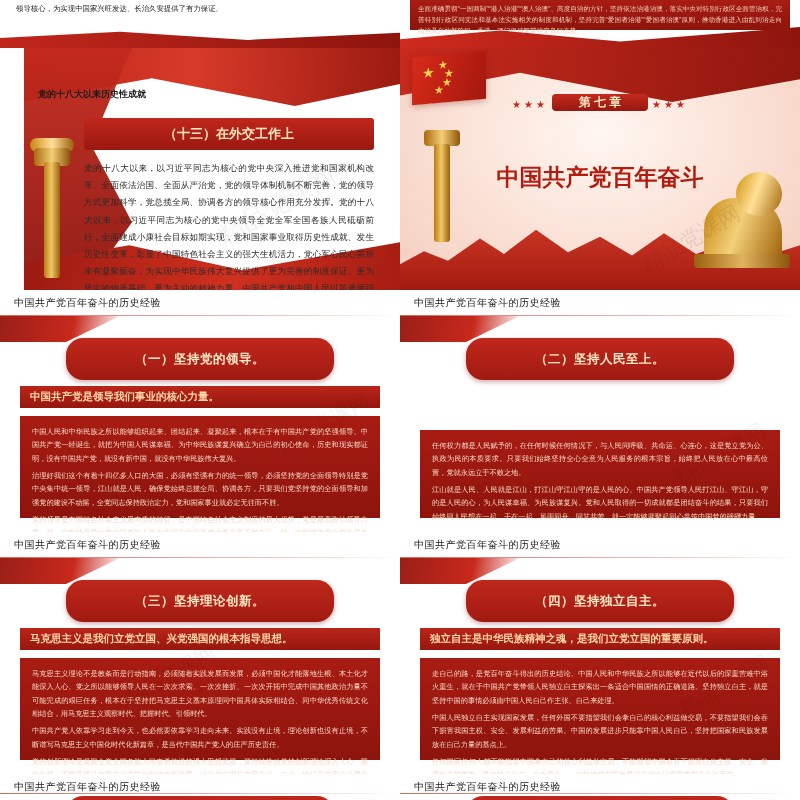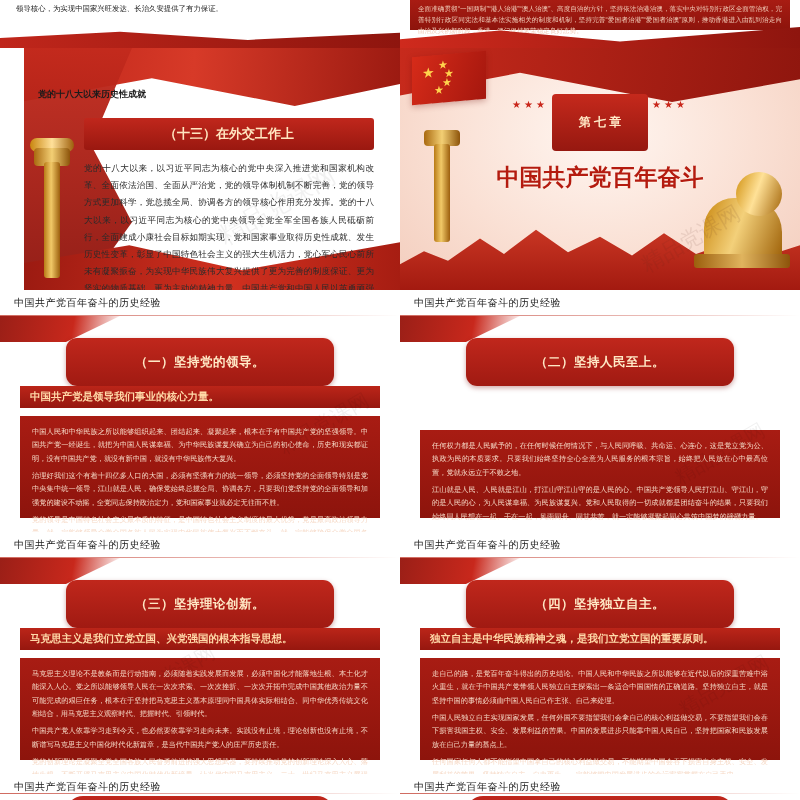--- a/index.html
+++ b/index.html
@@ -40,23 +40,23 @@
   }
   .corner-red {
     position: absolute; left: 0; top: 26px; width: 120px; height: 26px;
     background: linear-gradient(100deg,#9b1f17 0%, #c8281c 60%, rgba(200,40,28,0) 100%);
     clip-path: polygon(0 0, 100% 0, 55% 100%, 0 100%);
   }
   .content-slide { background: #fff; }
   .pill {
     position: absolute; left: 50%; transform: translateX(-50%);
     top: 48px;
-    width: 268px; height: 48px;
+    width: 268px; height: 42px;
     background: linear-gradient(180deg,#c0271c,#a01a12);
-    border-radius: 11px;
+    border-radius: 17px;
     display: flex; align-items: center; justify-content: center;
     color: #ffe9c6; font-size: 12.5px; font-weight: bold;
     letter-spacing: .5px;
     box-shadow: 0 2px 5px rgba(120,10,5,.35);
   }
   .subbar {
     position: absolute; left: 20px; right: 20px; top: 96px;
     min-height: 22px;
     background: linear-gradient(180deg,#bb2519,#96170f);
     display: flex; align-items: center;
@@ -214,21 +214,21 @@
     background: linear-gradient(110deg,#d0900f,#ffe197 45%,#a26409);
     border-radius: 50%;
   }
   .sB .lion .base {
     position: absolute; left: 0; bottom: -8px; width: 96px; height: 14px;
     background: linear-gradient(90deg,#9c5f0d,#e0b45e,#8d540a);
     border-radius: 3px;
   }
   .sB .chapbadge {
     position: absolute; left: 50%; transform: translateX(-50%); top: 46px;
-    padding: 20px 18px; min-width: 96px;
+    padding: 0 18px; min-width: 96px;
     background: linear-gradient(180deg,#c5291c,#961810);
     border-radius: 4px;
     color: #ffe9c6; font-size: 12px; font-weight: bold; text-align: center;
   }
   .sB .sidestars { position: absolute; top: 51px; color: #c9261a; font-size: 10px; letter-spacing: 3px; }
   .sB .sidestars.l { left: 112px; }
   .sB .sidestars.r { right: 112px; }
   .sB .maintitle {
     position: absolute; left: 0; right: 0; top: 78px;
     text-align: center;

